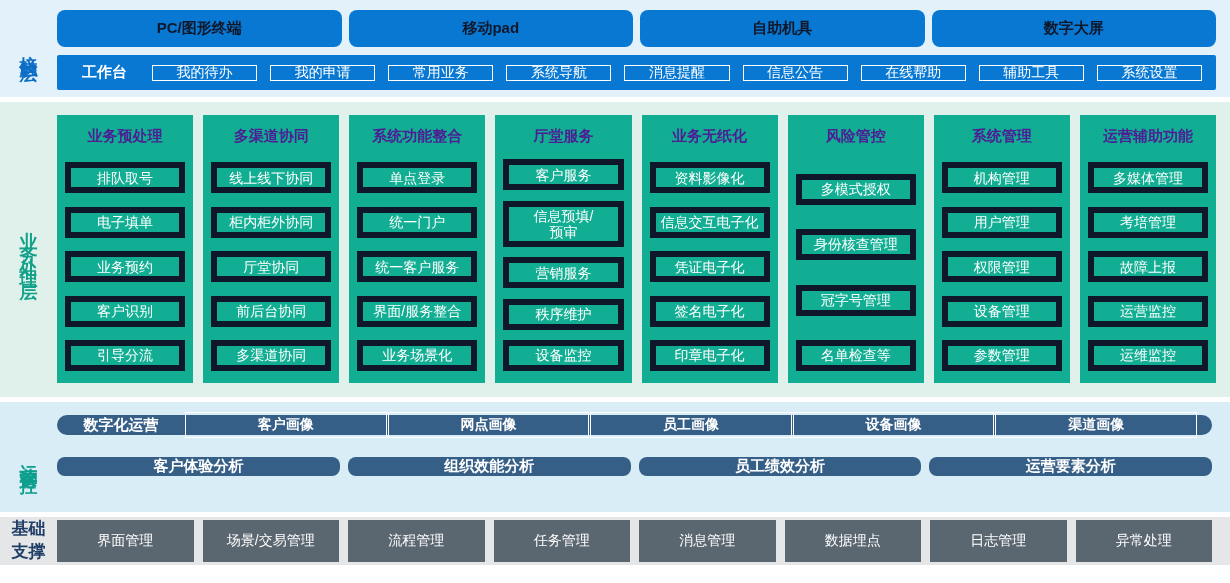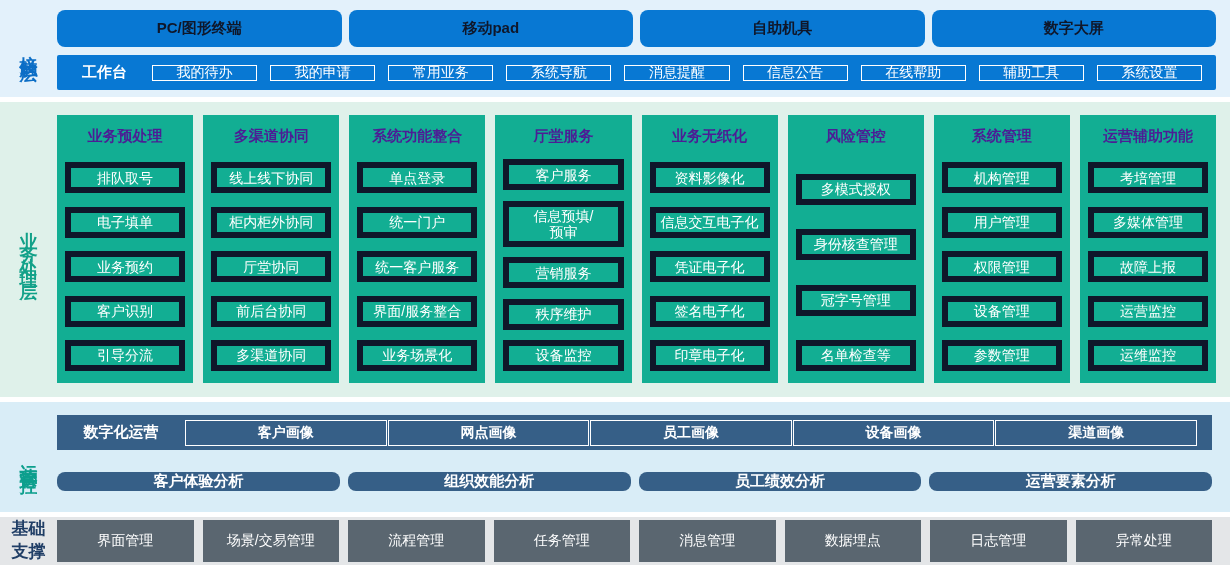--- a/index.html
+++ b/index.html
@@ -66,22 +66,22 @@
   }
   .col-item {
     border: 6px solid #0f172a; color: #fff; font-size: 14px; min-height: 31px;
     display: flex; align-items: center; justify-content: center;
     text-align: center; white-space: pre-line; line-height: 1.15; padding: 1px 2px;
   }
 
   
   .ops-content { flex: 1; padding: 13px 18px 0 0; }
   .digital-bar {
-    height: 35px; background: var(--dark-blue, #365f87);
-    display: flex; align-items: center; padding-right: 15px; border-radius: 0;
+    height: 20px; background: var(--dark-blue, #365f87);
+    display: flex; align-items: center; padding-right: 15px; border-radius: 10px;
   }
   .digital-label { width: 128px; flex: none; text-align: center; color: #fff; font-weight: bold; font-size: 15px; }
   .portraits { flex: 1; display: flex; gap: 1px; font-weight: bold; }
   .portraits .outline-box { height: 26px; }
   .analyses { margin-top: 11px; display: flex; gap: 8px; height: 40px; align-items: center; }
   .analysis-btn {
     flex: 1; background: var(--dark-blue, #365f87); color: #fff;
     font-weight: bold; font-size: 15px; border-radius: 8px;
     display: flex; align-items: center; justify-content: center;
   }
@@ -180,22 +180,22 @@
       <div class="biz-col">
         <div class="col-title">系统管理</div>
         <div class="col-item">机构管理</div>
         <div class="col-item">用户管理</div>
         <div class="col-item">权限管理</div>
         <div class="col-item">设备管理</div>
         <div class="col-item">参数管理</div>
       </div>
       <div class="biz-col">
         <div class="col-title">运营辅助功能</div>
+        <div class="col-item">多媒体管理</div>
         <div class="col-item">考培管理</div>
-        <div class="col-item">多媒体管理</div>
         <div class="col-item">故障上报</div>
         <div class="col-item">运营监控</div>
         <div class="col-item">运维监控</div>
       </div>
     </div>
 </div>
 
 <div class="band band-ops">
   <div class="v-label ops">
     <span>运营管控</span>

